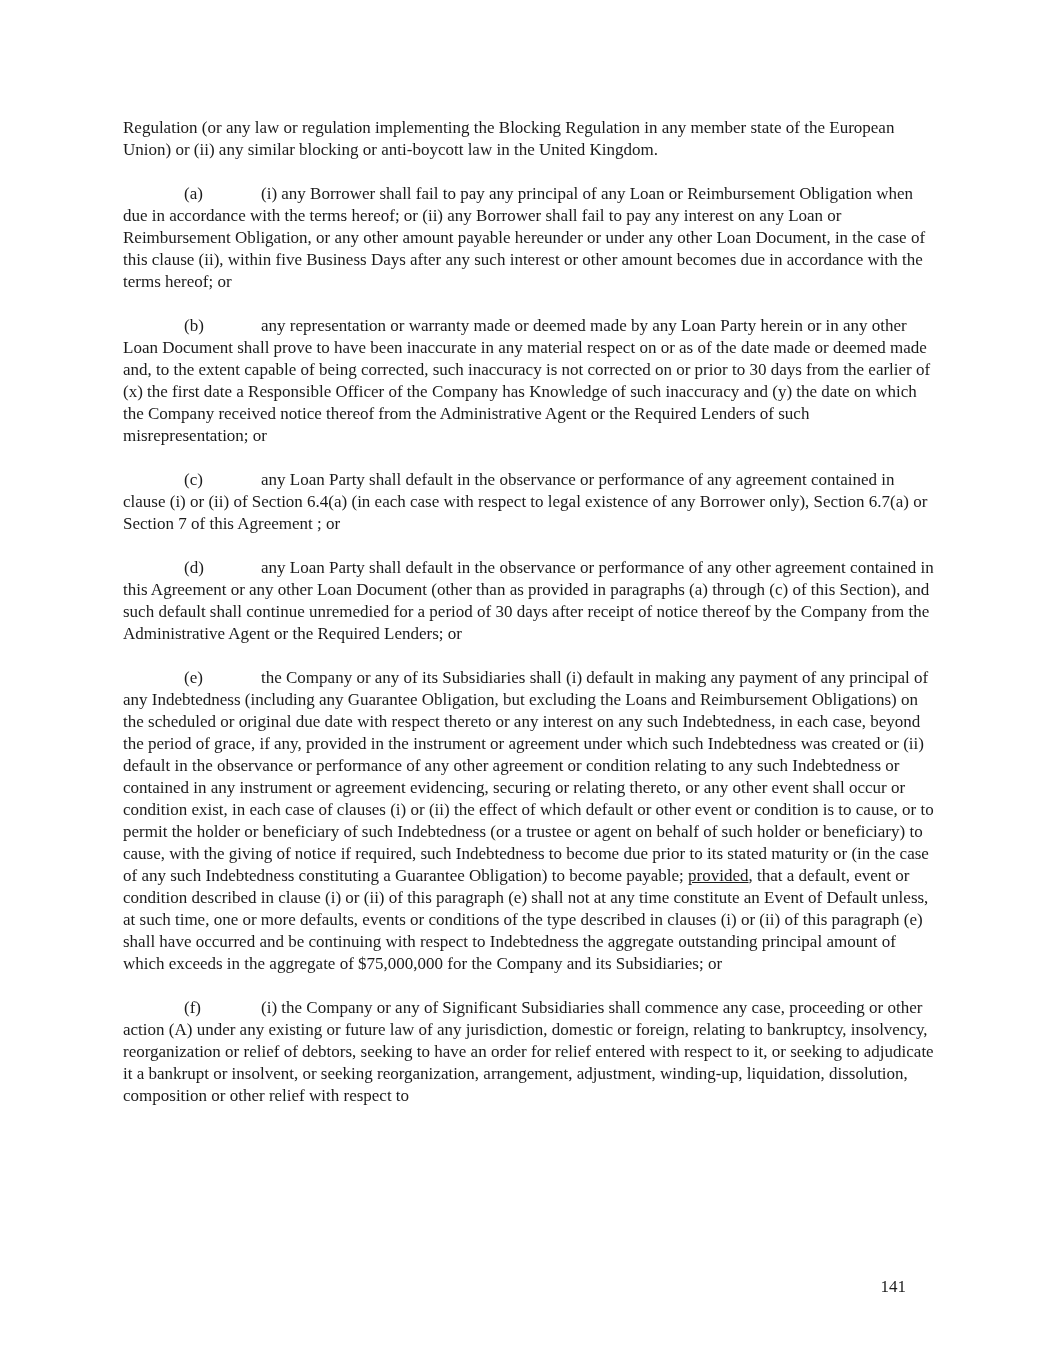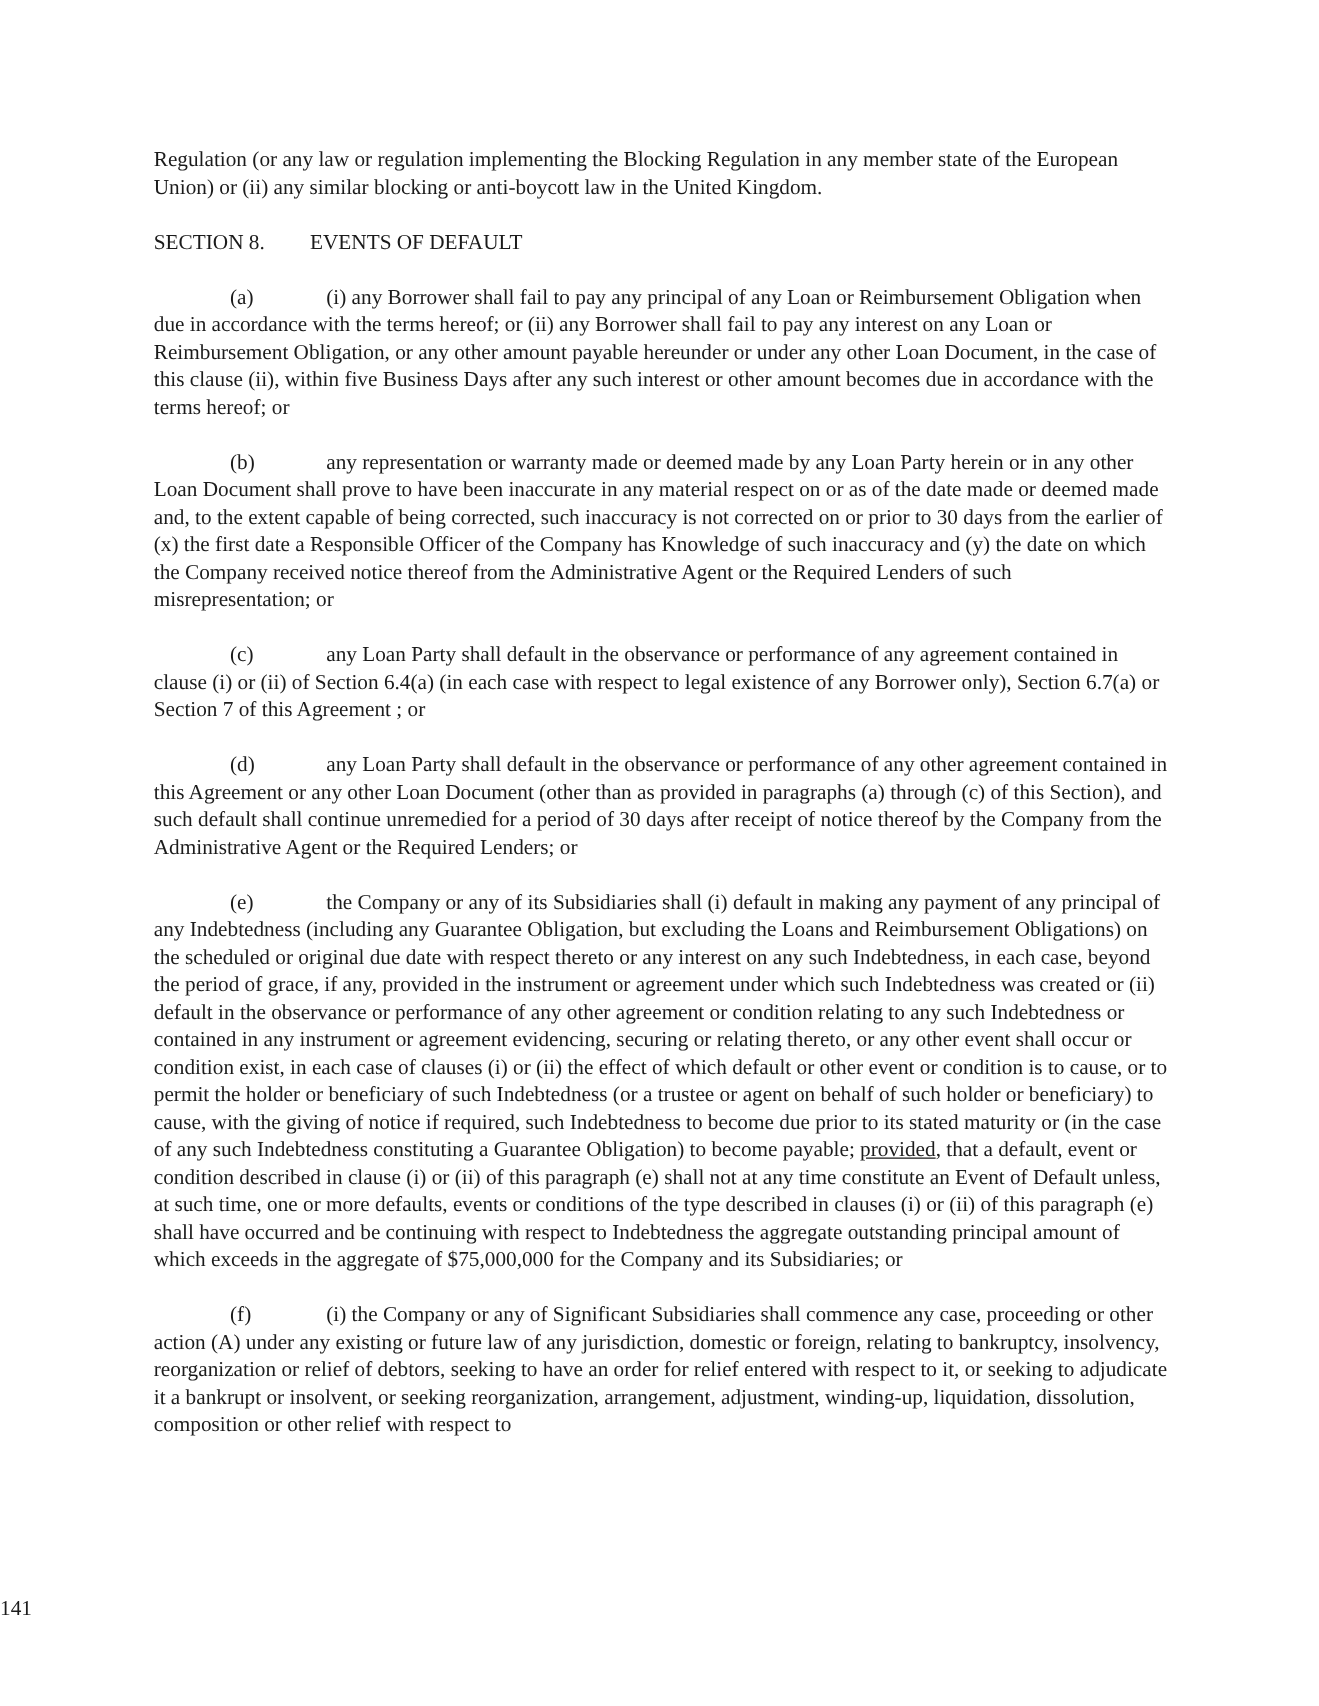--- a/index.html
+++ b/index.html
@@ -44,34 +44,33 @@
   .underlined {
     text-decoration: underline;
     font-style: normal;
     margin-top: 24px;
   }
   .footer {
     position: absolute;
     top: 1276px;
     left: 0;
     width: 906px;
-    text-align: left;
+    text-align: right;
     font-size: 17px;
     line-height: 22px;
   }
 </style>
 </head>
 <body>
 
 <div class="page">
   <div class="content">
 
     <p class="para">Regulation (or any law or regulation implementing the Blocking Regulation in any member state of the European Union) or (ii) any similar blocking or anti-boycott law in the United Kingdom.</p>
 
-    <p class="para"><span class="heading-label">SECTION 8.</span><span>EVENTS OF DEFAULT</span></p>
 
 
     <p class="para indent"><span class="clause-label">(a)</span><span>(i) any Borrower shall fail to pay any principal of any Loan or Reimbursement Obligation when due in accordance with the terms hereof; or (ii) any Borrower shall fail to pay any interest on any Loan or Reimbursement Obligation, or any other amount payable hereunder or under any other Loan Document, in the case of this clause (ii), within five Business Days after any such interest or other amount becomes due in accordance with the terms hereof; or</span></p>
 
     <p class="para indent"><span class="clause-label">(b)</span><span>any representation or warranty made or deemed made by any Loan Party herein or in any other Loan Document shall prove to have been inaccurate in any material respect on or as of the date made or deemed made and, to the extent capable of being corrected, such inaccuracy is not corrected on or prior to 30 days from the earlier of (x) the first date a Responsible Officer of the Company has Knowledge of such inaccuracy and (y) the date on which the Company received notice thereof from the Administrative Agent or the Required Lenders of such misrepresentation; or</span></p>
 
     <p class="para indent"><span class="clause-label">(c)</span><span>any Loan Party shall default in the observance or performance of any agreement contained in clause (i) or (ii) of Section 6.4(a) (in each case with respect to legal existence of any Borrower only), Section 6.7(a) or Section 7 of this Agreement ; or</span></p>
 
     <p class="para indent"><span class="clause-label">(d)</span><span>any Loan Party shall default in the observance or performance of any other agreement contained in this Agreement or any other Loan Document (other than as provided in paragraphs (a) through (c) of this Section), and such default shall continue unremedied for a period of 30 days after receipt of notice thereof by the Company from the Administrative Agent or the Required Lenders; or</span></p>
 

